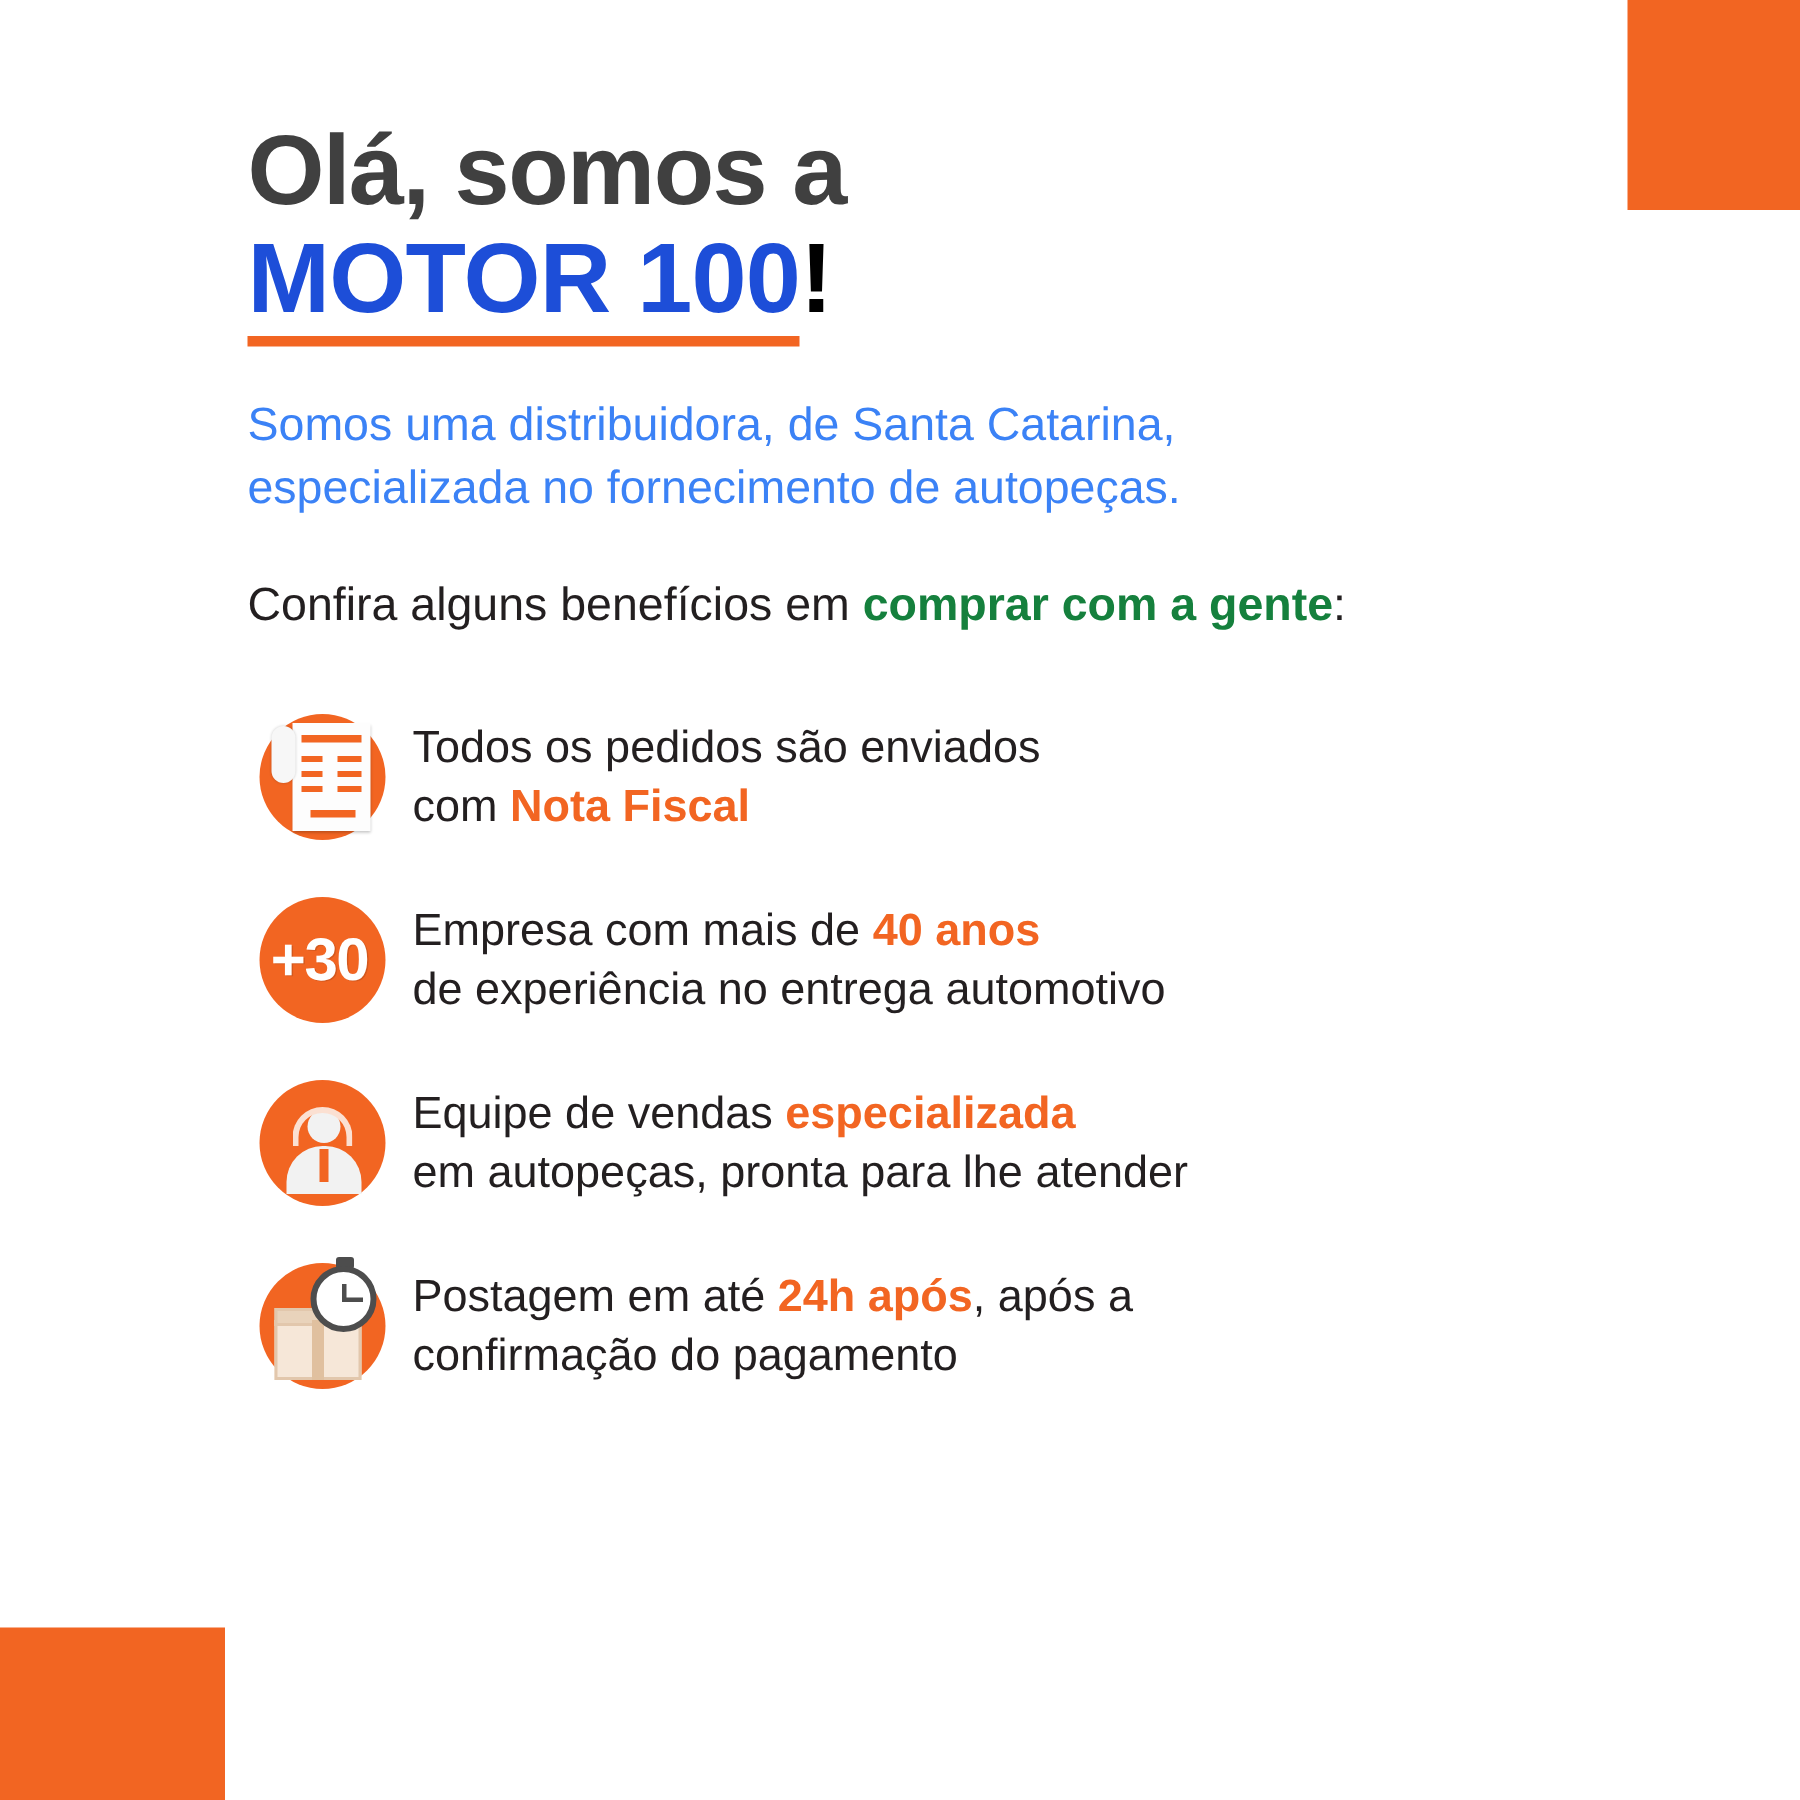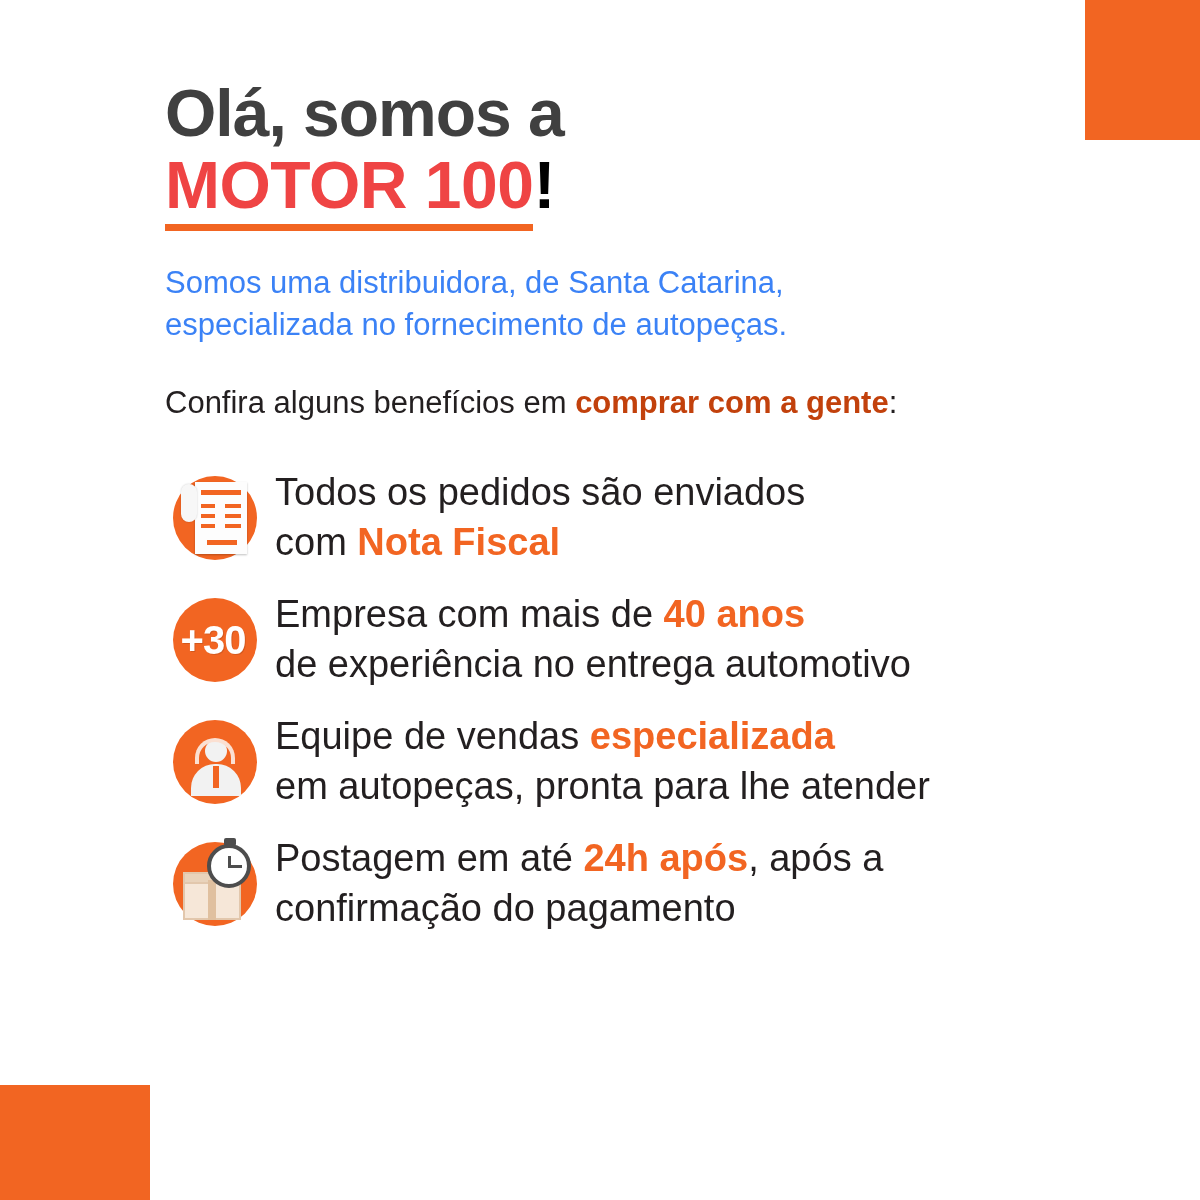--- a/index.html
+++ b/index.html
@@ -53,21 +53,21 @@
   .headline-2 {
     font-size: 66px;
     font-weight: bold;
     letter-spacing: -0.5px;
     line-height: 1.0;
     margin: 0 0 0 0;
     color: #000000;
     white-space: nowrap;
   }
   .headline-2 .brand {
-    color: #ef4444;
+    color: #1d4ed8;
     border-bottom: 7px solid #f26522;
     padding-bottom: 2px;
   }
   .headline-2 .bang {
     color: #000000;
   }
 
   
   .intro {
     margin-top: 44px;
@@ -75,21 +75,21 @@
     line-height: 1.35;
     color: #3b82f6;
   }
   .benefit-lead {
     margin-top: 36px;
     font-size: 31px;
     line-height: 1.35;
     color: #231f20;
   }
   .benefit-lead .accent {
-    color: #c2410c;
+    color: #15803d;
     font-weight: bold;
   }
 
   
   .benefits {
     margin-top: 40px;
     display: flex;
     flex-direction: column;
   }
   .benefit-row {
@@ -102,21 +102,21 @@
     flex: 0 0 96px;
     width: 96px;
     height: 96px;
     position: relative;
     margin-right: 14px;
     display: flex;
     align-items: center;
     justify-content: center;
   }
   .benefit-text {
-    font-size: 38px;
+    font-size: 30px;
     line-height: 1.3;
     color: #231f20;
   }
   .benefit-text .accent {
     color: #f26522;
     font-weight: bold;
   }
 
   
   .circle {

